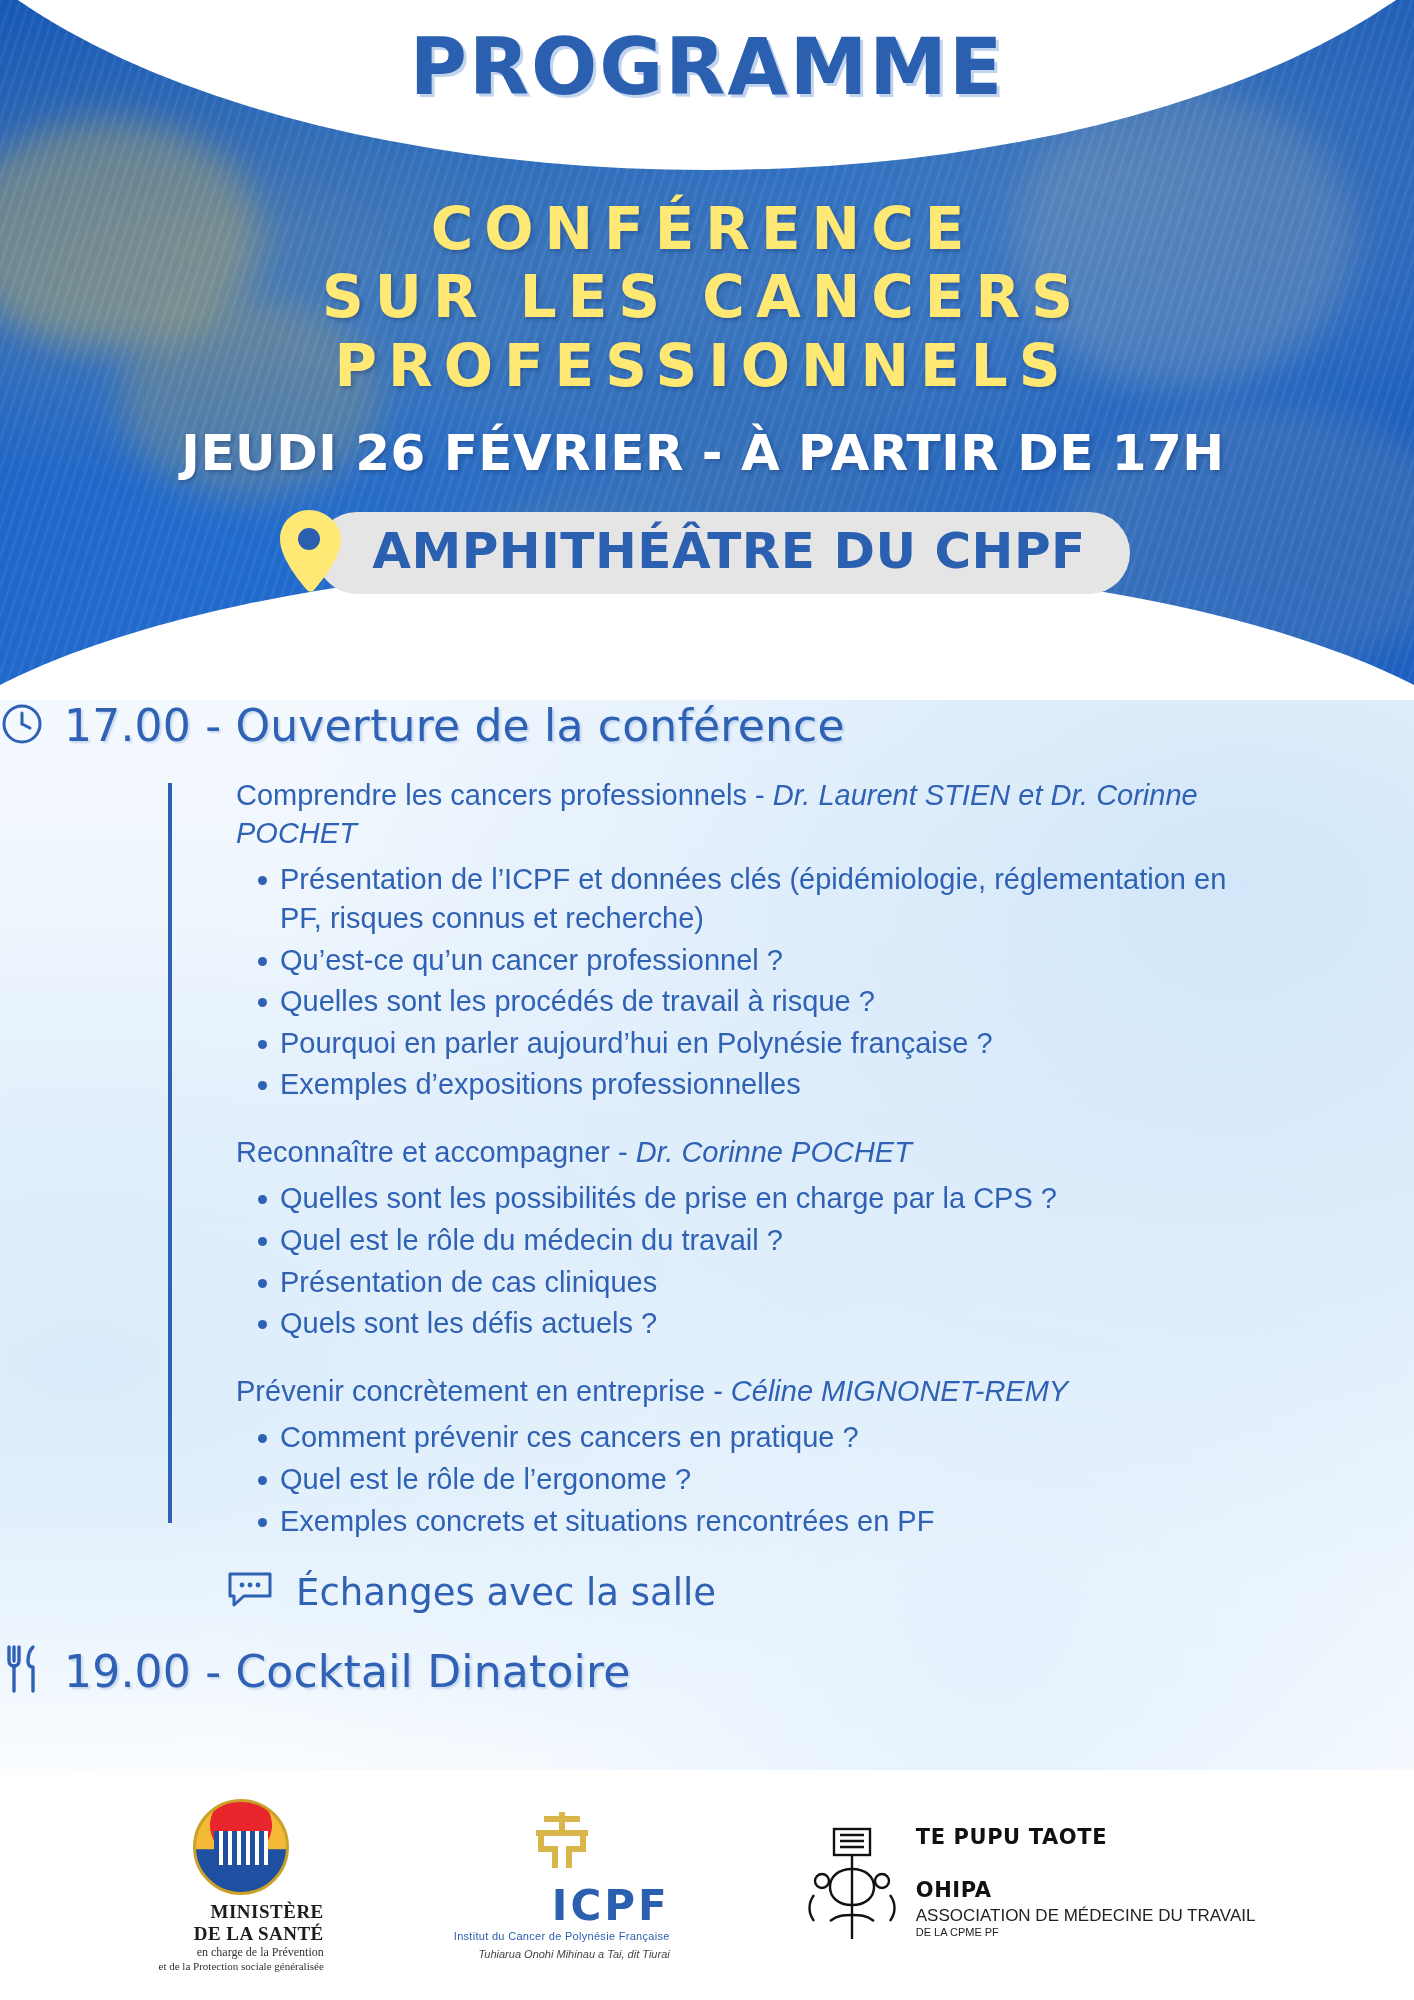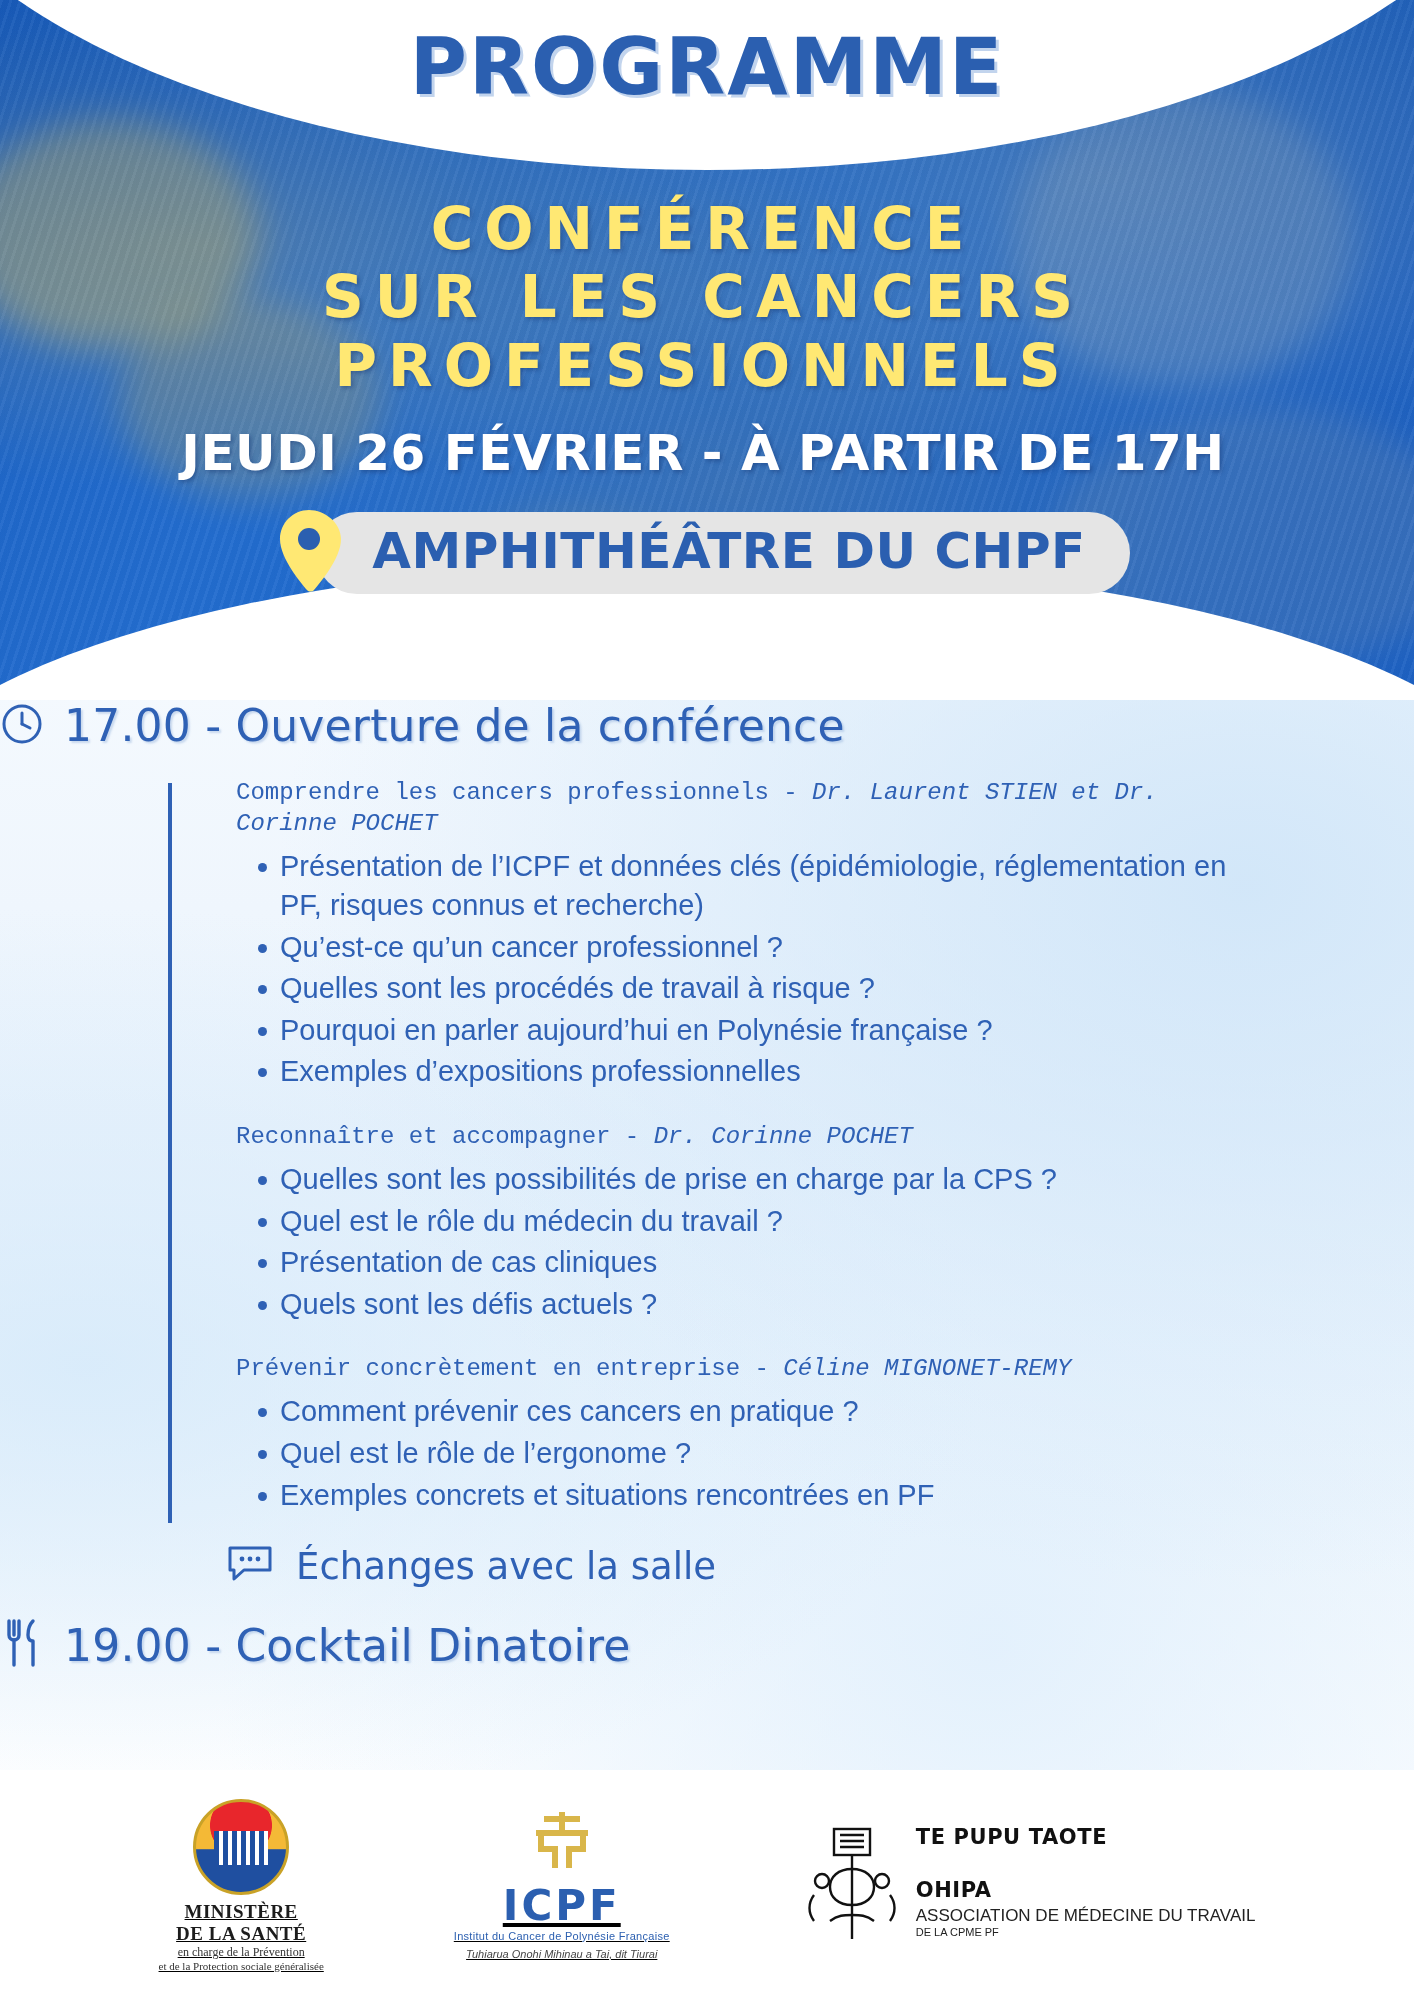--- a/index.html
+++ b/index.html
@@ -171,25 +171,24 @@
     position: absolute;
     left: 168px;
     top: 6px;
     width: 4px;
     height: 740px;
     background: #2f61b5;
   }
   .session { margin-bottom: 30px; }
   .session-head {
     color: #2f61b5;
-    font-size: 24px;
+    font-size: 29px;
     line-height: 1.3;
     margin-bottom: 8px;
     max-width: 1000px;
-    font-family: Liberation Mono, monospace;
   }
   .session-head em { font-style: italic; }
   ul.bullets { list-style: none; margin: 0; padding: 0; }
   ul.bullets li {
     position: relative;
     color: #2f61b5;
     font-size: 29px;
     line-height: 1.33;
     padding-left: 44px;
     margin-bottom: 3px;
@@ -223,21 +222,21 @@
   .footer {
     position: absolute;
     bottom: 0; left: 0;
     width: 1414px; height: 230px;
     background: #ffffff;
     display: flex;
     align-items: center;
     justify-content: center;
     gap: 130px;
   }
-  .logo { text-align: center; text-decoration: underline; }
+  .logo { text-align: right; }
   .logo-ministere .crest {
     width: 96px; height: 96px;
     margin: 0 auto 6px;
     border-radius: 50%;
     background:
       radial-gradient(circle at 50% 26%, #e8262c 0%, #e8262c 38%, rgba(232,38,44,0) 39%),
       linear-gradient(180deg, #f4b936 0%, #f4b936 52%, #1f4fa0 53%, #1f4fa0 100%);
       border: 3px solid #c9a227;
     position: relative;
   }

